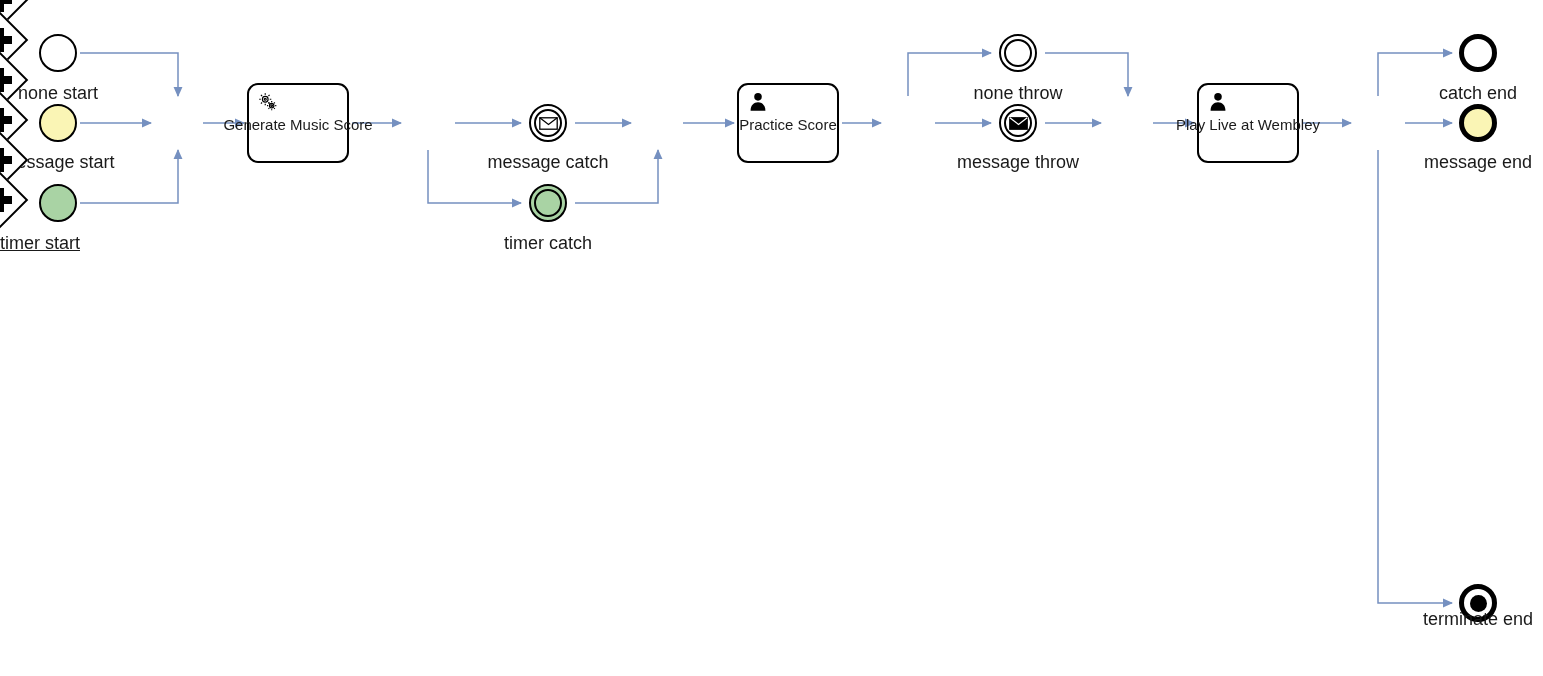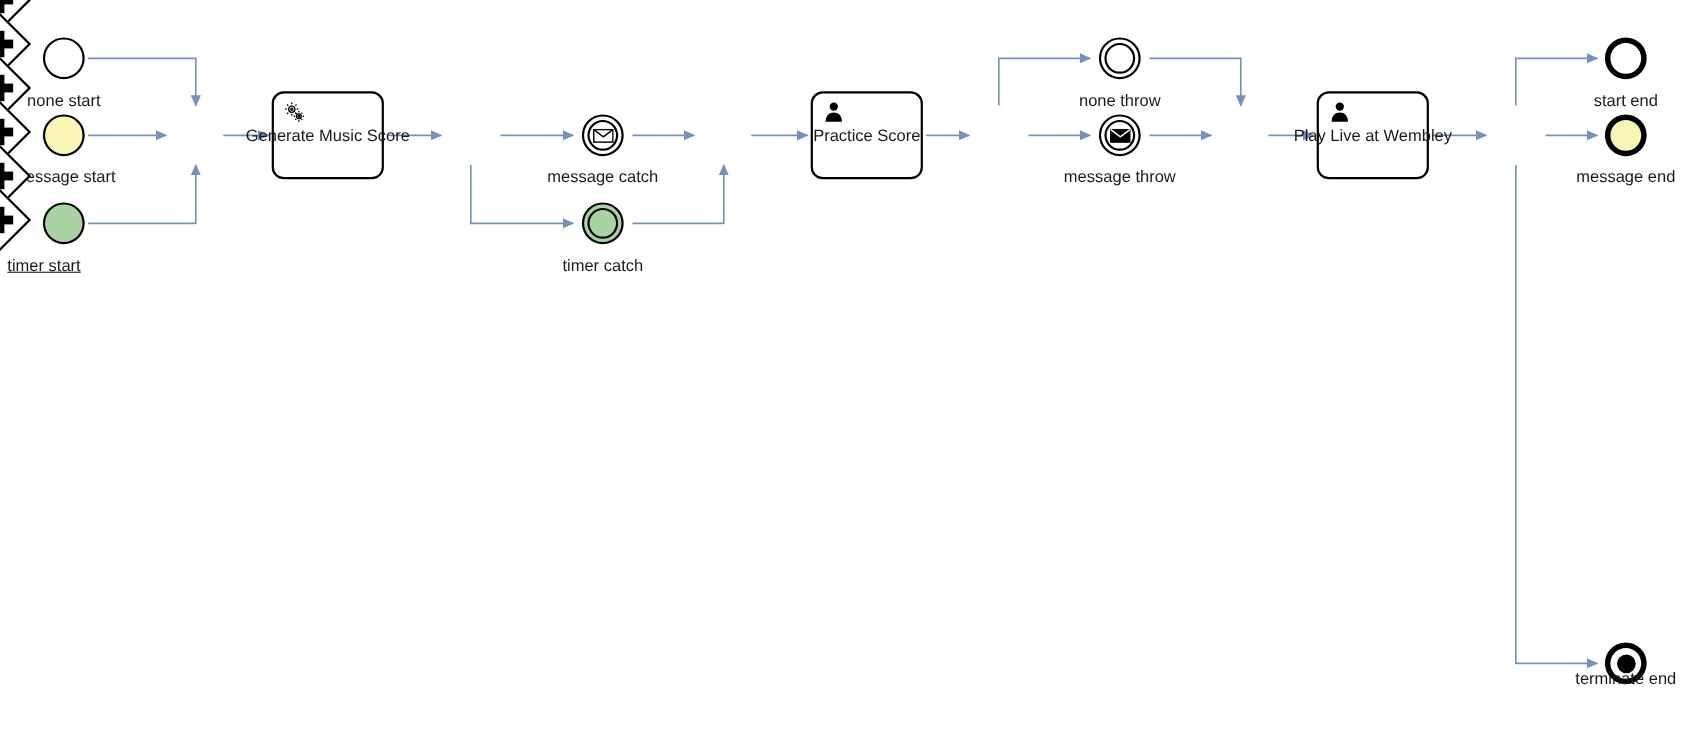--- a/index.html
+++ b/index.html
@@ -134,21 +134,21 @@
     white-space: nowrap;
     font-size: 15px;
     color: #1a1a1a;
     line-height: 1;
   }
   
   .nlabel {
     position: absolute;
     transform: translate(-50%, 0);
     white-space: nowrap;
-    font-size: 15px;
+    font-size: 18px;
     color: #1a1a1a;
     line-height: 1;
   }
 </style>
 </head>
 <body>
 
 <div id="canvas">
 
   <svg id="edges" viewBox="0 0 1543 676" xmlns="http://www.w3.org/2000/svg">
@@ -288,21 +288,21 @@
   </div>
   <div class="task-label" style="left:1248px;top:124px;">Play Live at Wembley</div>
 
   <div class="gateway" style="left:1378px;top:123px;">
     <div class="gw-plus"></div>
   </div>
 
   <div class="node" style="left:1478px;top:53px;">
     <div class="event ev-end" style="background:#ffffff;"></div>
   </div>
-  <div class="nlabel" style="left:1478px;top:84px;">start end</div>
+  <div class="nlabel" style="left:1478px;top:84px;">catch end</div>
 
   <div class="node" style="left:1478px;top:123px;">
     <div class="event ev-end" style="background:#faf5b5;"></div>
   </div>
   <div class="nlabel" style="left:1478px;top:153px;">message end</div>
 
   <div class="node" style="left:1478px;top:603px;">
     <div class="event ev-end" style="background:#ffffff;">
       <div class="term-dot"></div>
     </div>

